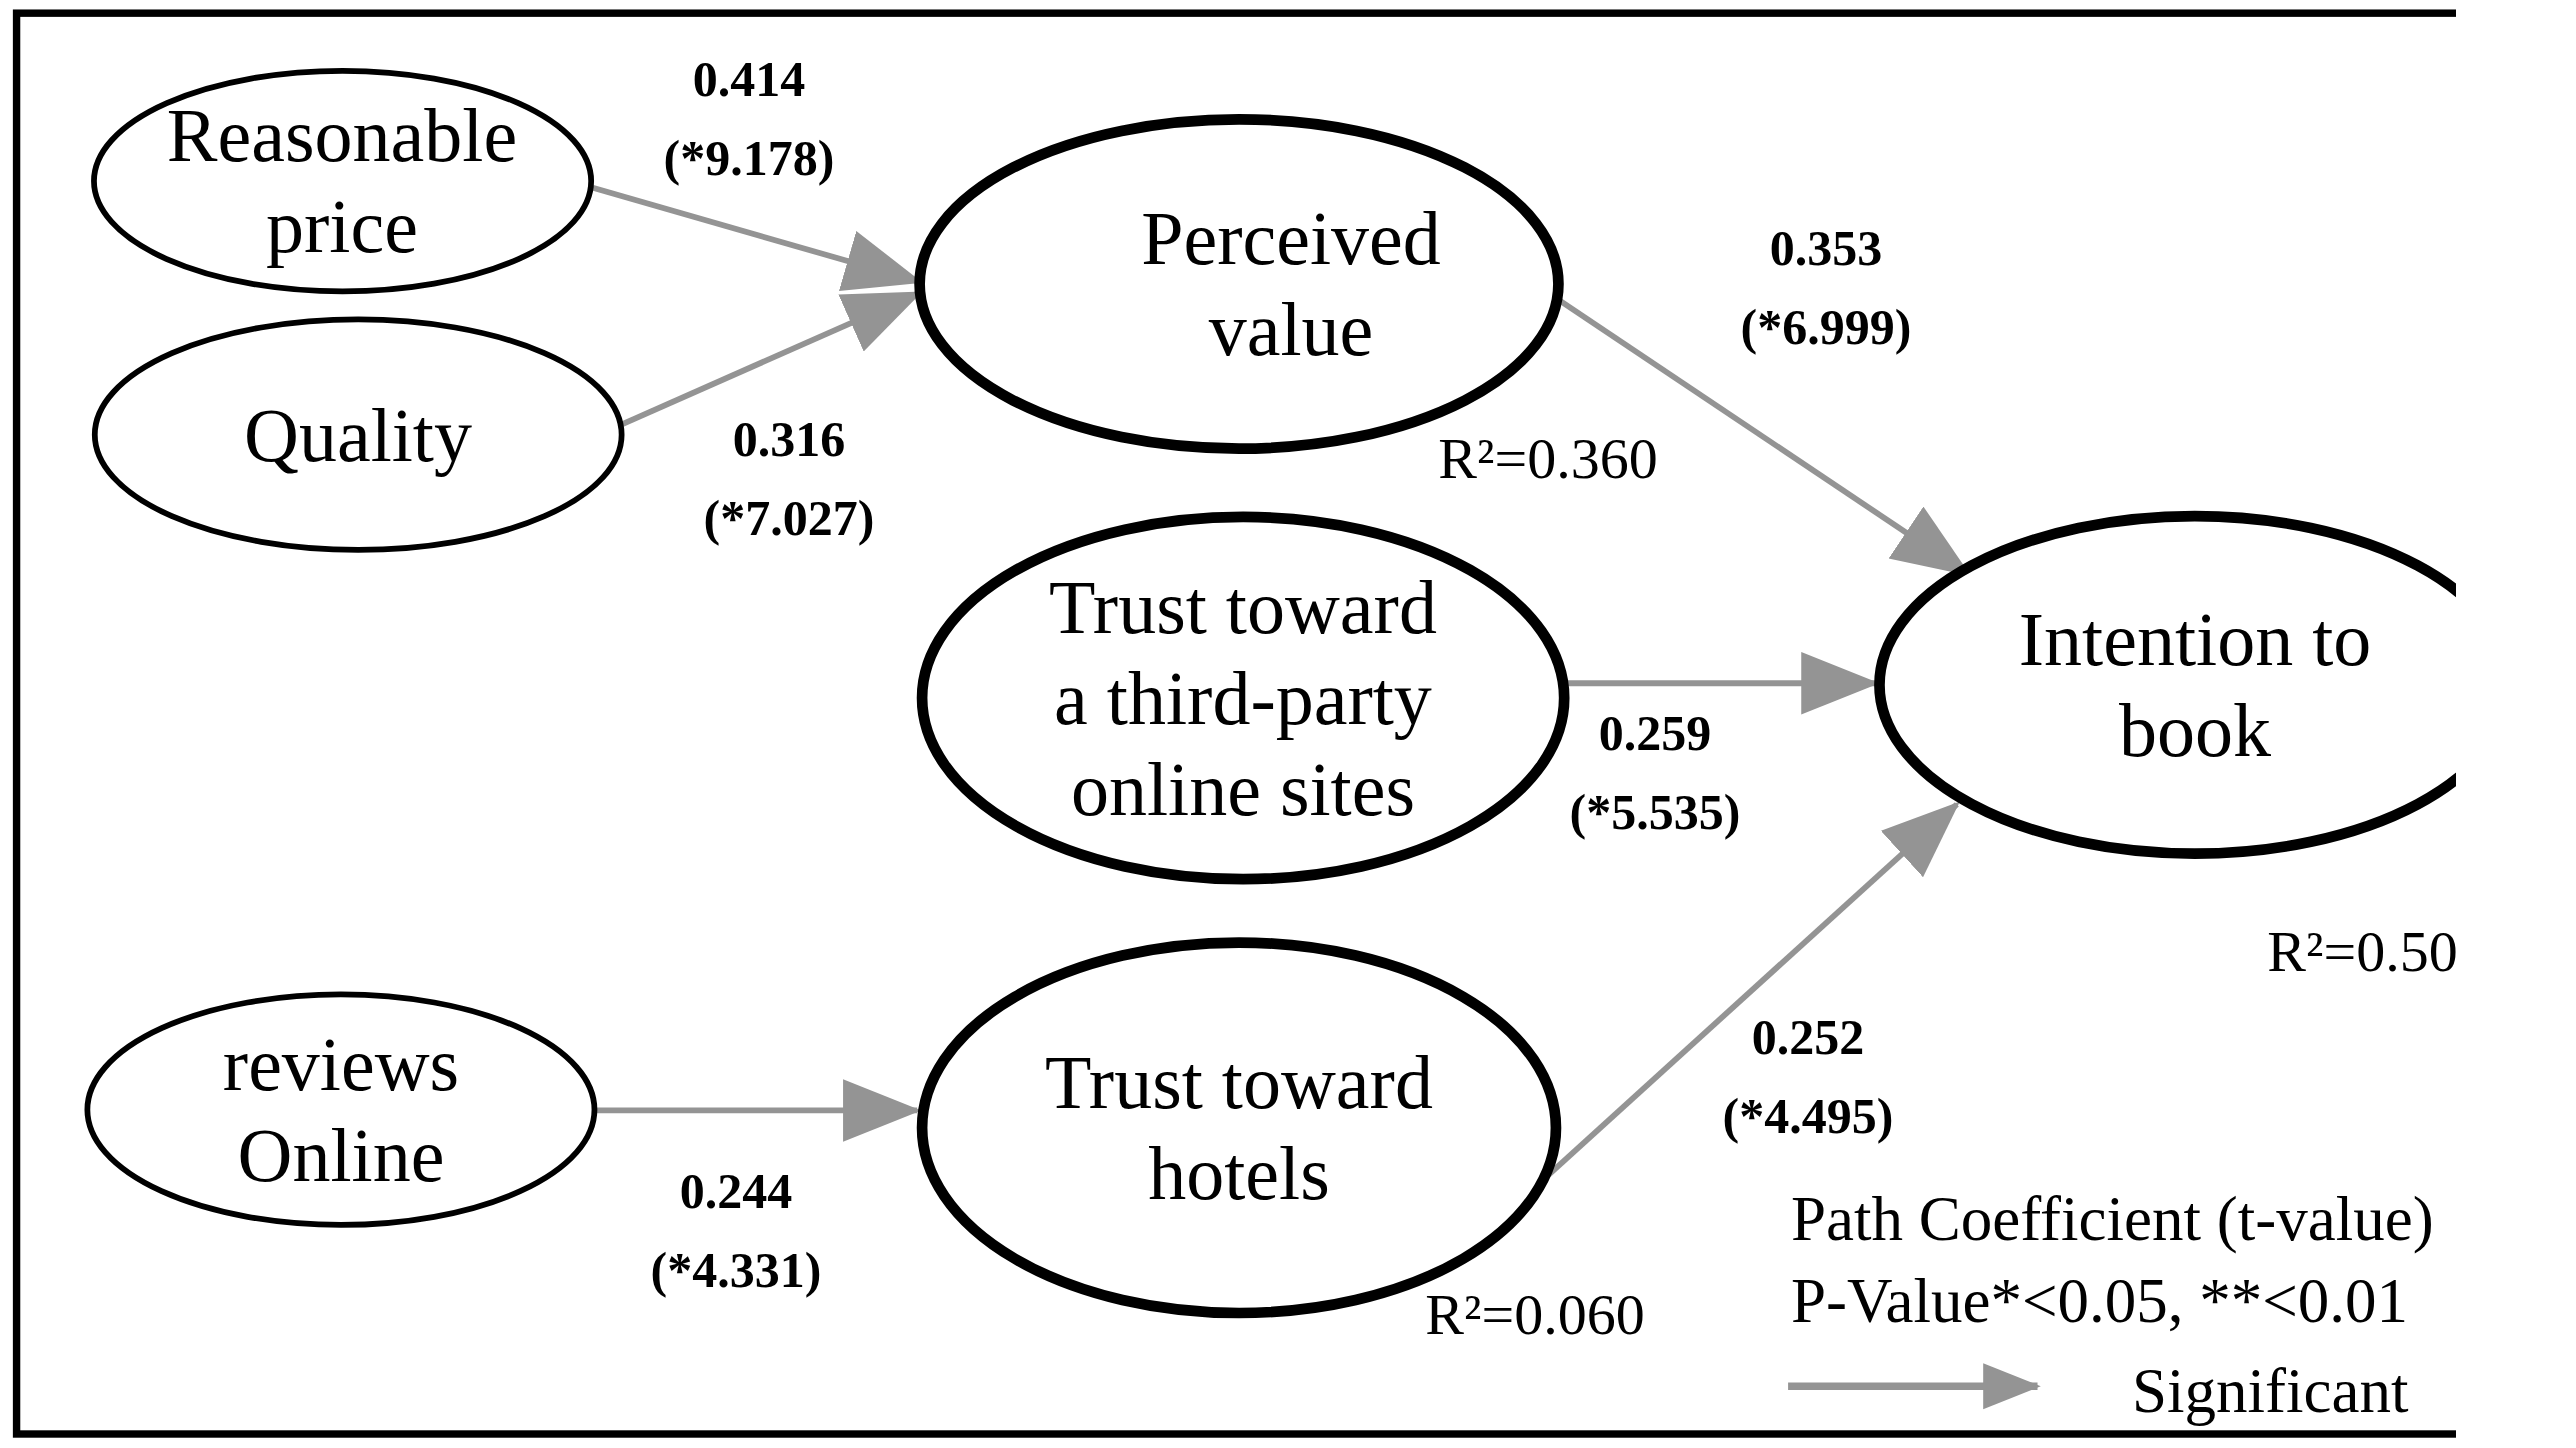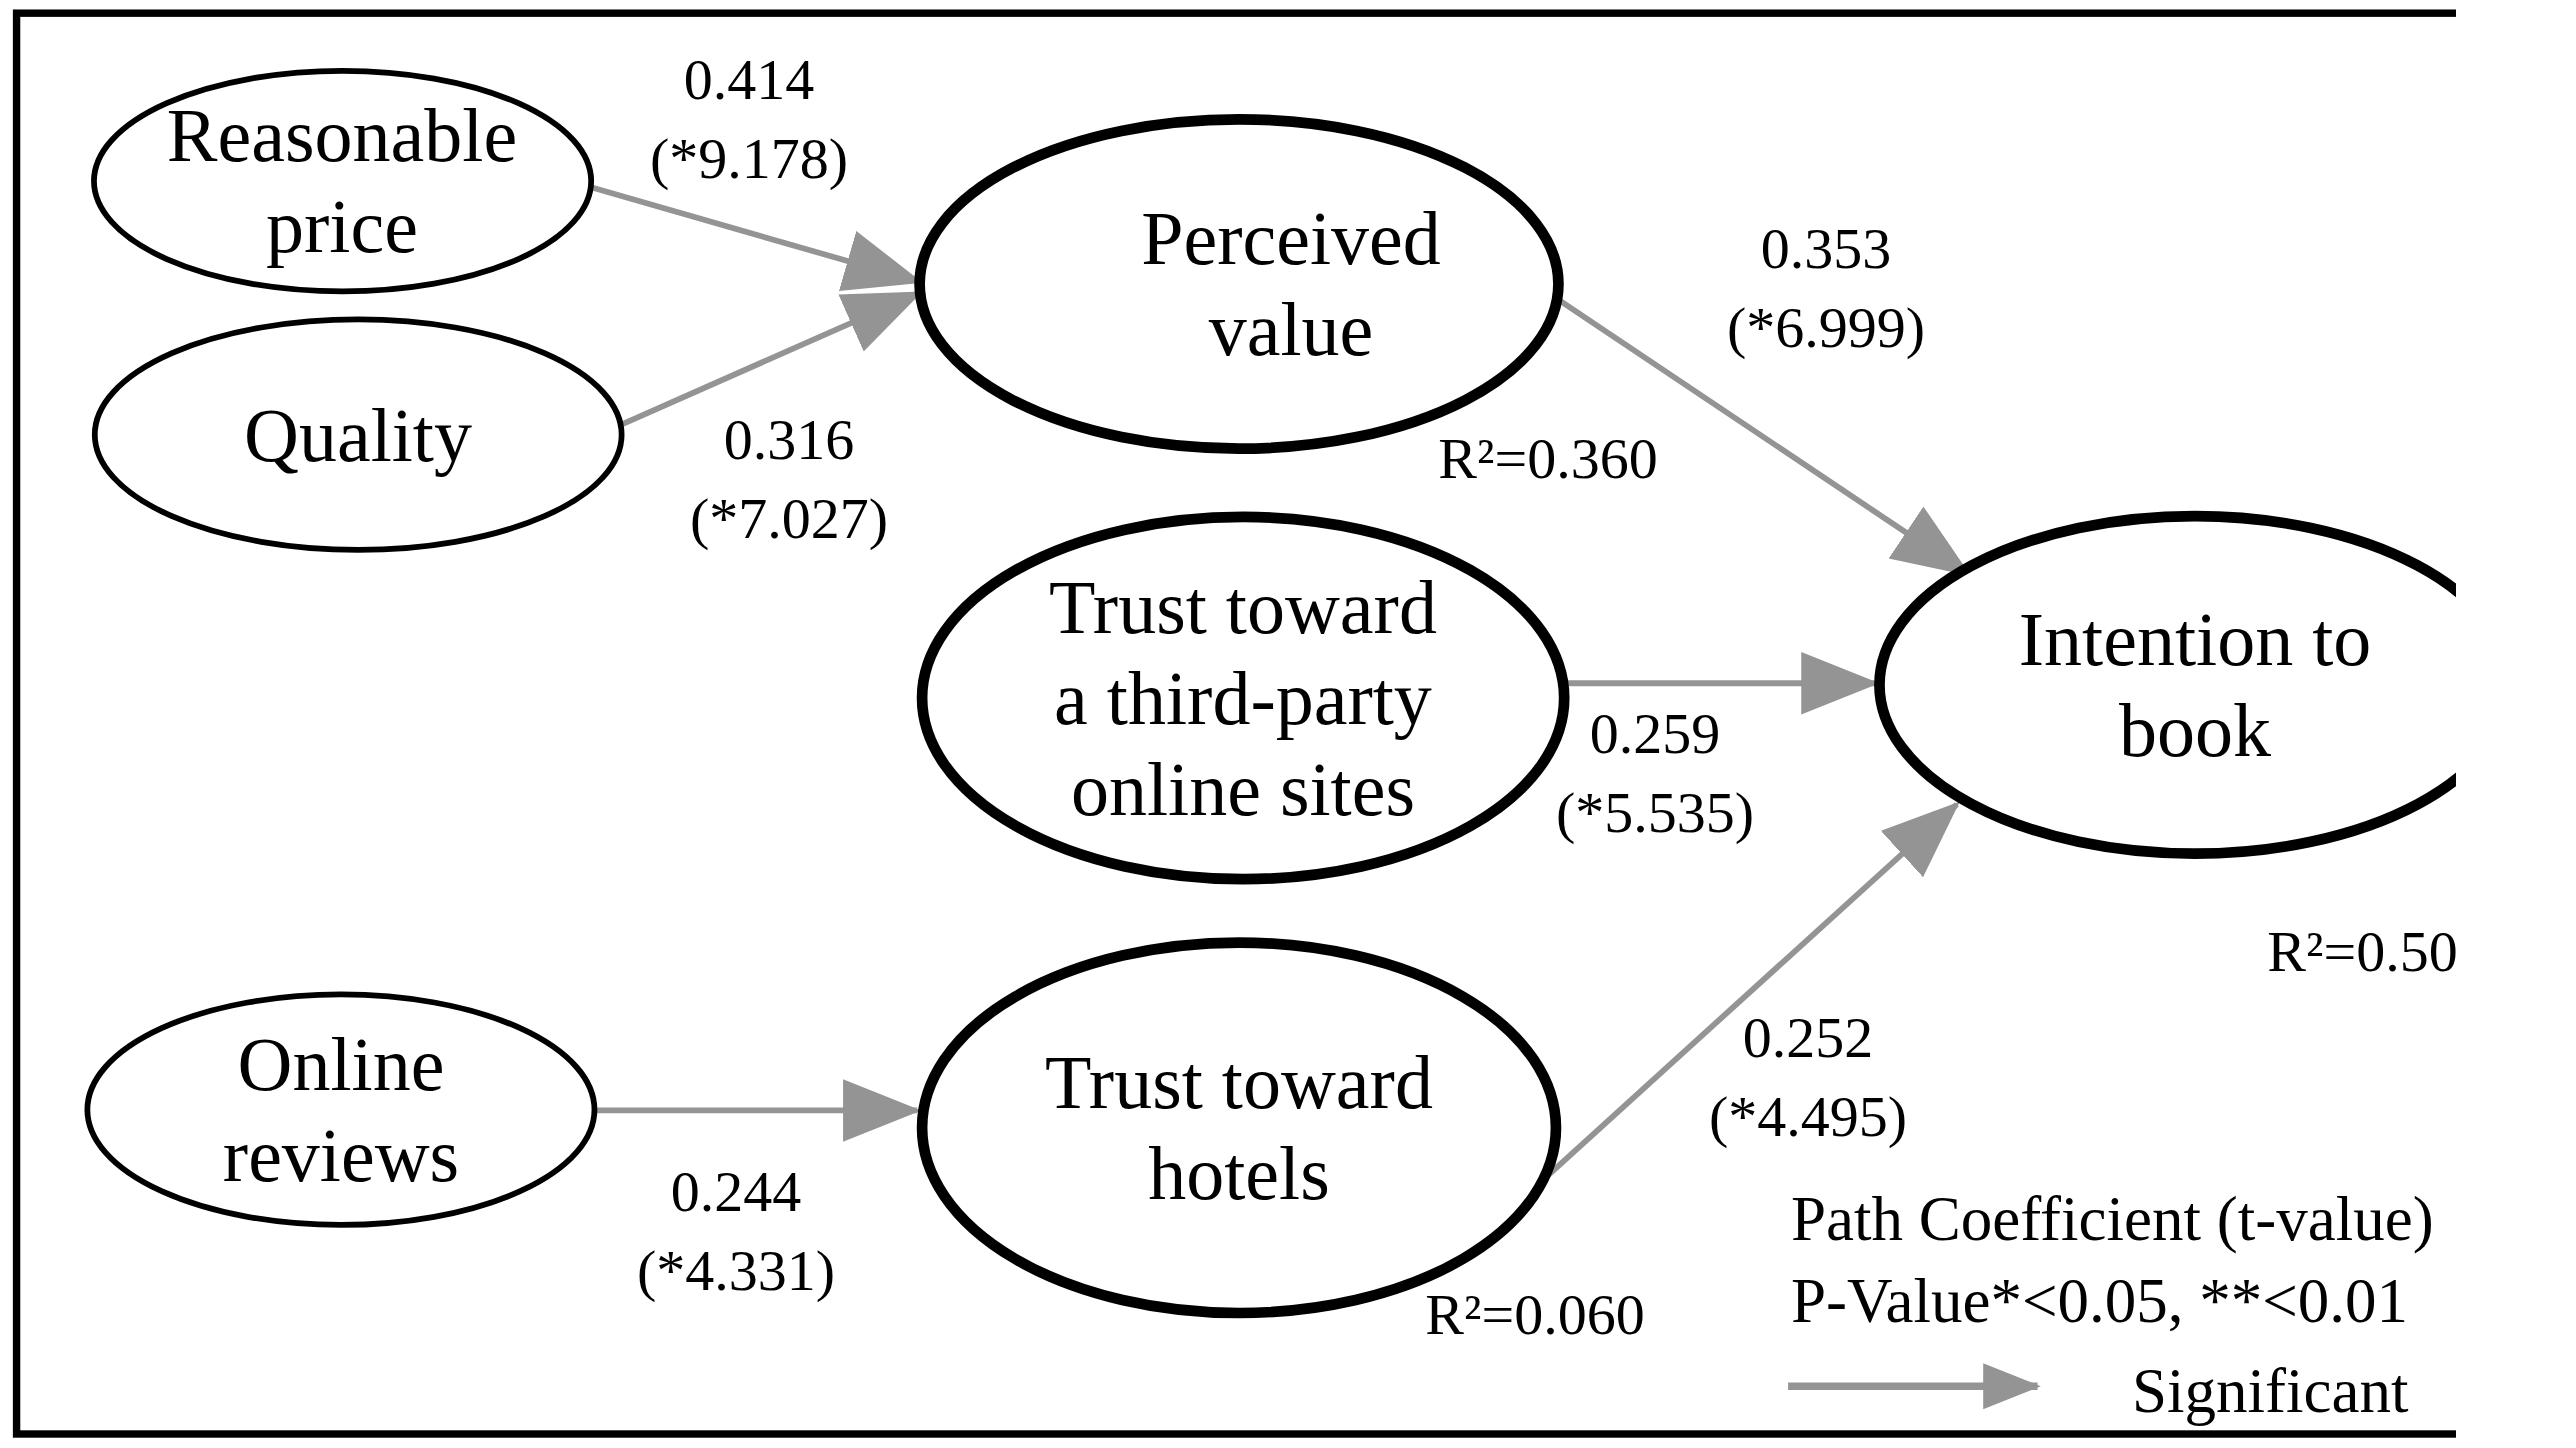--- a/index.html
+++ b/index.html
@@ -23,22 +23,23 @@
     transform:translate(-50%,-50%);
     text-align:center;
     white-space:nowrap;
     line-height:79px;
   }
   .node-lbl{
     font-size:76px;
     line-height:91px;
   }
   .coef-lbl{
-    font-size:58px;
+    font-size:50px;
     line-height:79px;
+    font-weight:bold;
   }
   .r2-lbl{
     font-size:58px;
     line-height:64px;
   }
   .legend-line{
     position:absolute;
     transform:translate(0,-50%);
     white-space:nowrap;
     font-size:63px;
@@ -82,22 +83,22 @@
   </svg>
 
   <div class="lbl node-lbl" style="left:342px;top:181px">
     <div>Reasonable</div>
     <div>price</div>
   </div>
   <div class="lbl node-lbl" style="left:358px;top:435px">
     <div>Quality</div>
   </div>
   <div class="lbl node-lbl" style="left:341px;top:1110px">
+    <div>reviews</div>
     <div>Online</div>
-    <div>reviews</div>
   </div>
   <div class="lbl node-lbl" style="left:1291px;top:284px">
     <div>Perceived</div>
     <div>value</div>
   </div>
   <div class="lbl node-lbl" style="left:1243px;top:698px">
     <div>Trust toward</div>
     <div>a third-party</div>
     <div>online sites</div>
   </div>

